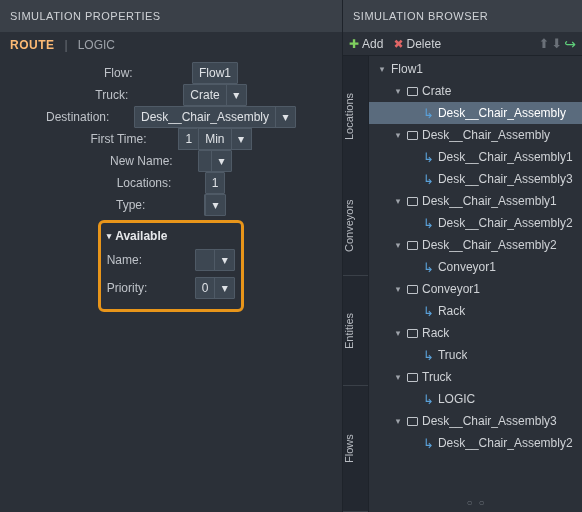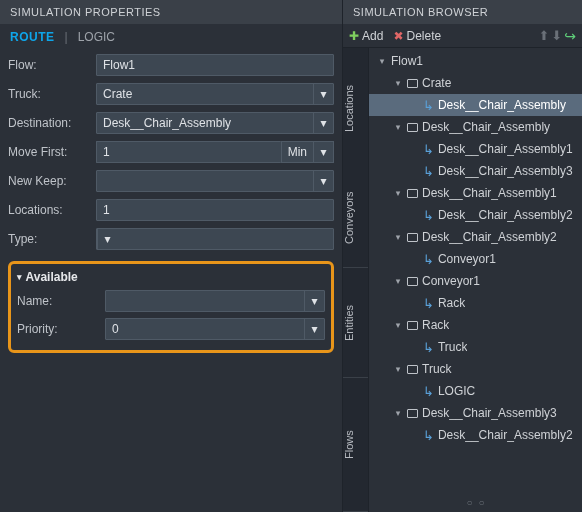--- a/index.html
+++ b/index.html
@@ -10,39 +10,39 @@
     font-size: 12px;
     width: 582px;
     height: 512px;
     overflow: hidden;
     display: flex;
   }
   .panel-left { width: 343px; background: #2b3038; display: flex; flex-direction: column; border-right: 1px solid #1e232a; }
   .panel-right { width: 239px; background: #2b3038; display: flex; flex-direction: column; }
   .panel-header {
     background: #3a4048;
-    height: 24px;
+    height: 32px;
     display: flex;
     align-items: center;
     padding: 0 10px;
     font-size: 11px;
     letter-spacing: 0.5px;
     color: #cfd2d6;
   }
   .tabs {
     display: flex;
     align-items: center;
     gap: 10px;
     padding: 6px 10px 4px 10px;
     font-size: 12px;
   }
-  .tab-active { color: #0ea5e9; font-weight: 600; letter-spacing: 0.5px; }
+  .tab-active { color: #fdba74; font-weight: 600; letter-spacing: 0.5px; }
   .tab-inactive { color: #9ea3aa; }
   .tab-divider { color: #6a7078; }
-  .props-body { padding: 6px 8px; display: flex; flex-direction: column; gap: 7px; }
+  .props-body { padding: 6px 8px; display: flex; flex-direction: column; gap: 0; align-items: center; }
   .prop-row { display: flex; align-items: center; height: 22px; gap: 6px; }
   .prop-label { width: 82px; color: #bfc3c9; font-size: 12px; }
   .field {
     flex: 1;
     background: #3d4752;
     border: 1px solid #4f5a66;
     height: 22px;
     display: flex;
     align-items: center;
     padding: 0 6px;
@@ -156,31 +156,31 @@
       </div>
     </div>
     <div class="prop-row">
       <div class="prop-label">Destination:</div>
       <div class="field-dd">
         <div class="val">Desk__Chair_Assembly</div>
         <div class="caret">▾</div>
       </div>
     </div>
     <div class="prop-row">
-      <div class="prop-label">Move First:</div>
+      <div class="prop-label">First Time:</div>
       <div class="move-time-wrap">
         <div class="field">1</div>
         <div class="unit-dd">
           <div class="val">Min</div>
           <div class="caret">▾</div>
         </div>
       </div>
     </div>
     <div class="prop-row">
-      <div class="prop-label">New Keep:</div>
+      <div class="prop-label">New Name:</div>
       <div class="field-dd">
         <div class="val"></div>
         <div class="caret">▾</div>
       </div>
     </div>
     <div class="prop-row">
       <div class="prop-label">Locations:</div>
       <div class="field">1</div>
     </div>
     <div class="prop-row">

